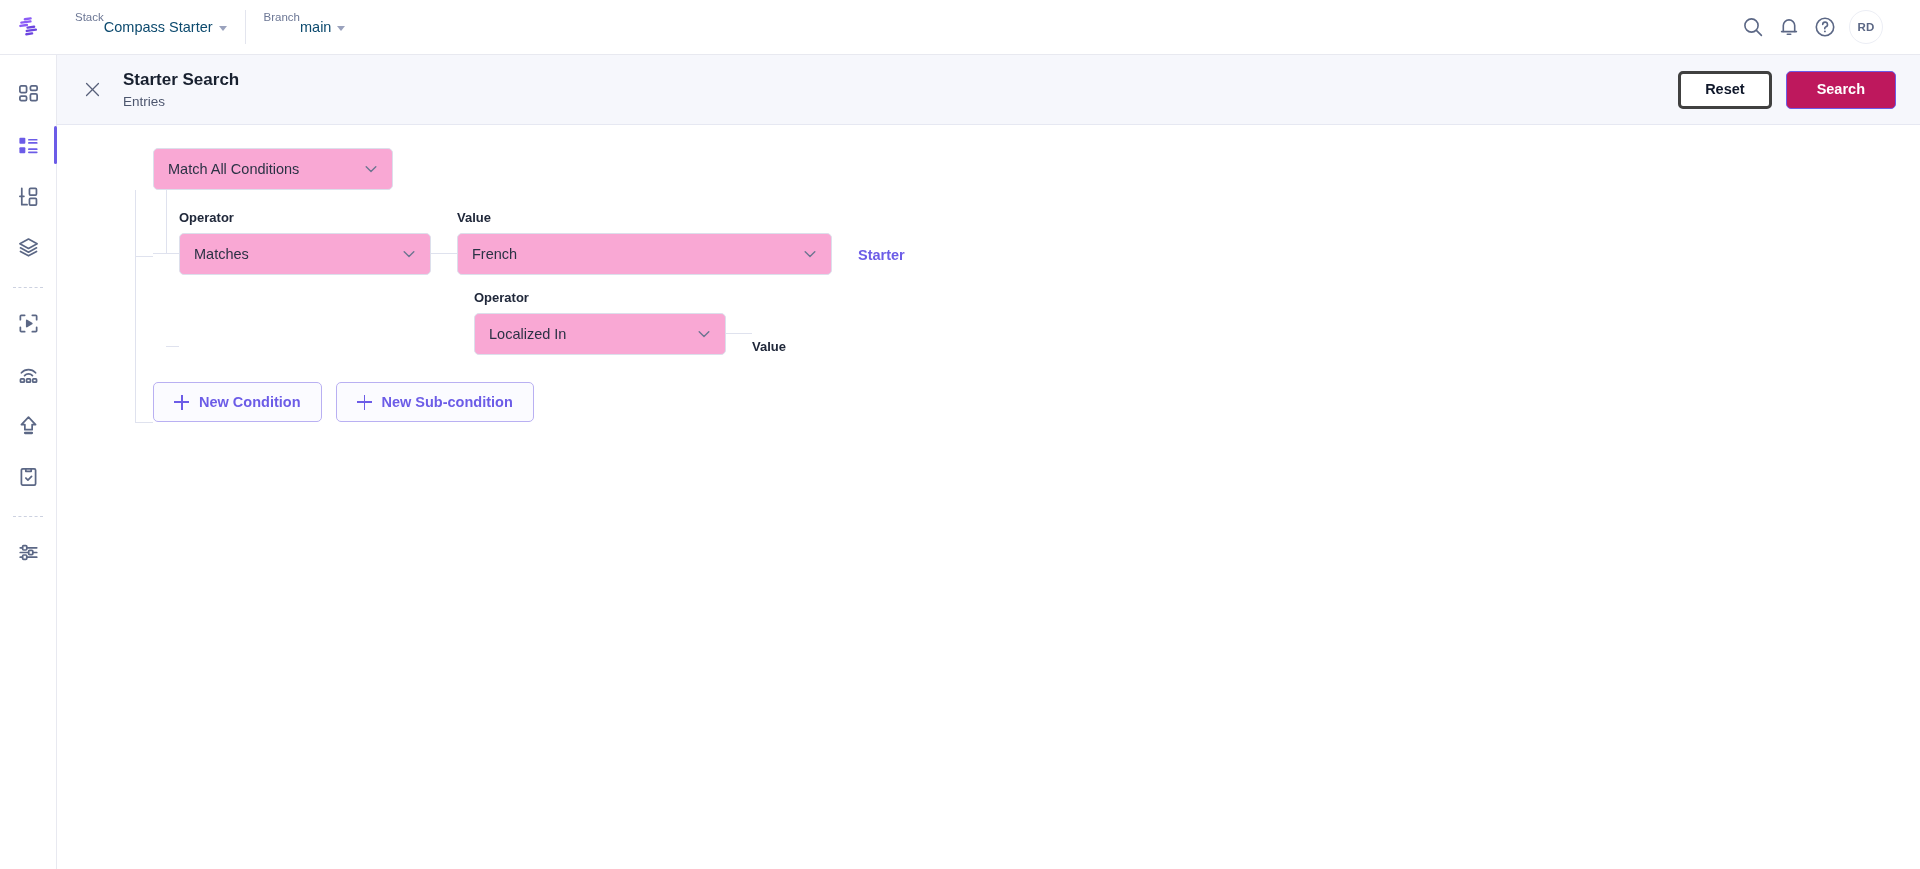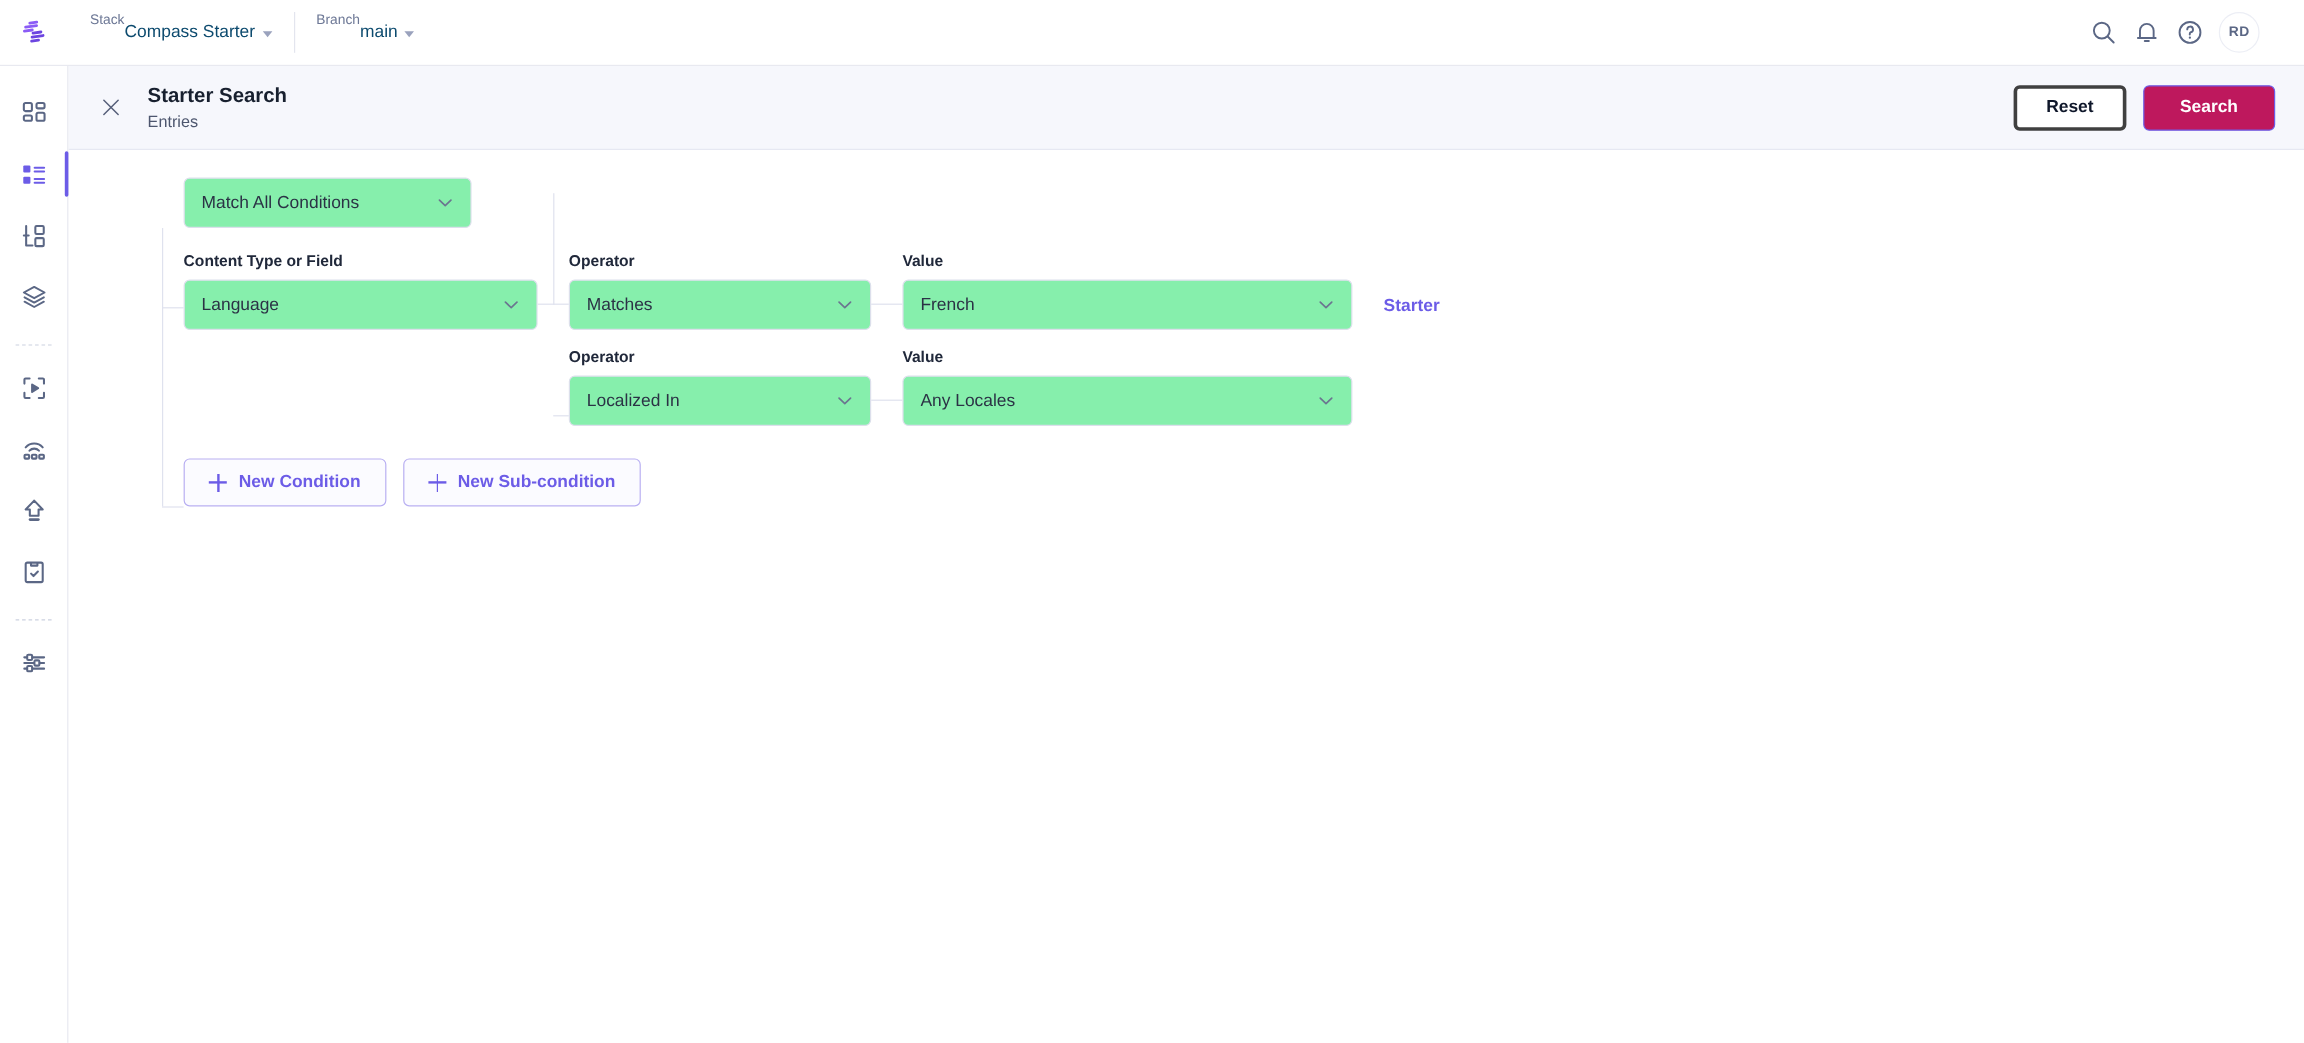--- a/index.html
+++ b/index.html
@@ -120,21 +120,21 @@
     display: inline-flex; align-items: center; justify-content: center;
     cursor: pointer; padding: 0 24px; line-height: 1;
   }
   .btn-reset { background: #ffffff; color: #0f172a; border: 3px solid #404040; }
   .btn-search { background: #be185d; color: #ffffff; border: 1px solid #6c5ce7; padding: 0 30px; }
 
   
   .builder { padding: 23px 0 0 96px; position: relative; }
 
   .select {
-    height: 42px; background: #86efac;
+    height: 42px; background: #f9a8d4;
     border: 1px solid #dcdfeb; border-radius: 5px;
     display: flex; align-items: center;
     padding: 0 13px 0 14px; cursor: pointer;
     position: relative; z-index: 3;
   }
   .select-text {
     font-size: 14.5px; color: #2b3245; flex: 1;
     white-space: nowrap; overflow: hidden; text-overflow: ellipsis;
   }
   .chev {
@@ -377,29 +377,20 @@
 
     <div class="rows-wrap">
 
       <div class="tree-vline" style="height: 232px;"></div>
 
       <div class="conn" style="left:-18px; top:46px; width:18px;"></div>
 
       <div class="conn" style="left:-18px; top:212px; width:18px;"></div>
 
       <div class="row">
-        <div class="field-group w-ctf">
-          <span class="field-label">Content Type or Field</span>
-          <div class="select">
-            <span class="select-text">Language</span>
-            <svg class="chev" viewBox="0 0 16 16" fill="none" stroke="currentColor" stroke-width="1.4">
-              <path d="m3.2 5.8 4.8 4.6 4.8-4.6" stroke-linecap="round" stroke-linejoin="round"></path>
-            </svg>
-          </div>
-        </div>
 
         <div class="gap-h" style="position:relative;">
           <div class="conn" style="left:0; bottom:21px; width:26px;"></div>
           <div class="conn-v" style="left:13px; bottom:21px; height:93px;"></div>
           <div class="conn" style="left:13px; bottom:-72px; width:13px;"></div>
         </div>
 
         <div class="field-group w-op">
           <span class="field-label">Operator</span>
           <div class="select">
@@ -440,26 +431,20 @@
             </svg>
           </div>
         </div>
 
         <div class="gap-h" style="position:relative;">
           <div class="conn" style="left:0; bottom:21px; width:26px;"></div>
         </div>
 
         <div class="field-group w-val">
           <span class="field-label">Value</span>
-          <div class="select">
-            <span class="select-text">Any Locales</span>
-            <svg class="chev" viewBox="0 0 16 16" fill="none" stroke="currentColor" stroke-width="1.4">
-              <path d="m3.2 5.8 4.8 4.6 4.8-4.6" stroke-linecap="round" stroke-linejoin="round"></path>
-            </svg>
-          </div>
         </div>
       </div>
 
       <div class="actions-row">
         <div class="ghost-btn">
           <span class="plus"></span>
           <span>New Condition</span>
         </div>
         <div class="ghost-btn">
           <span class="plus"></span>

